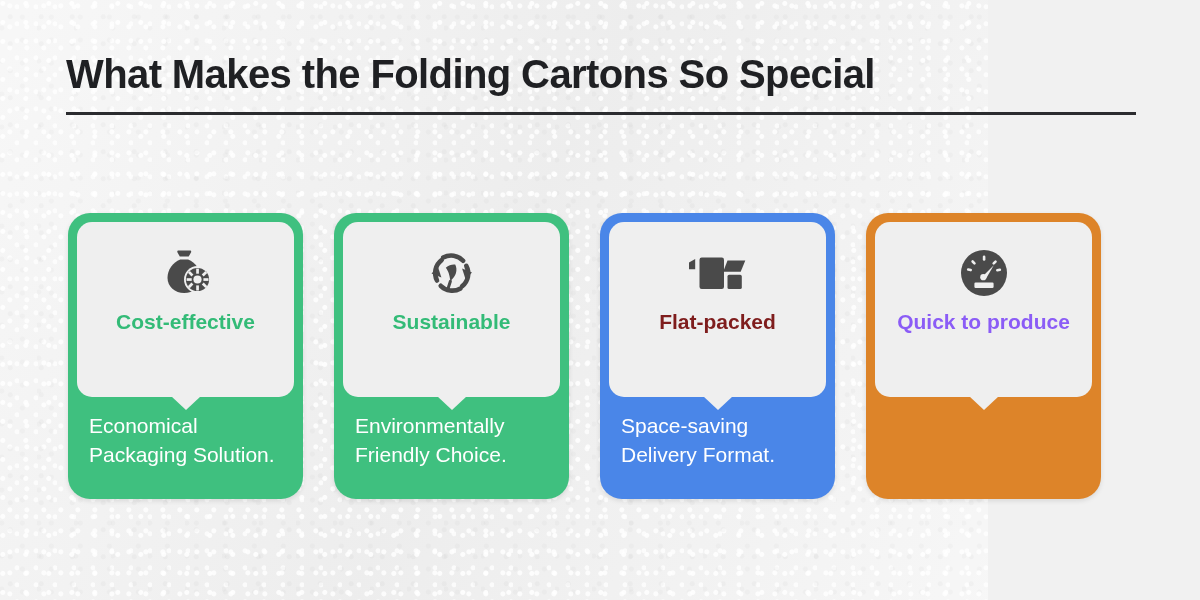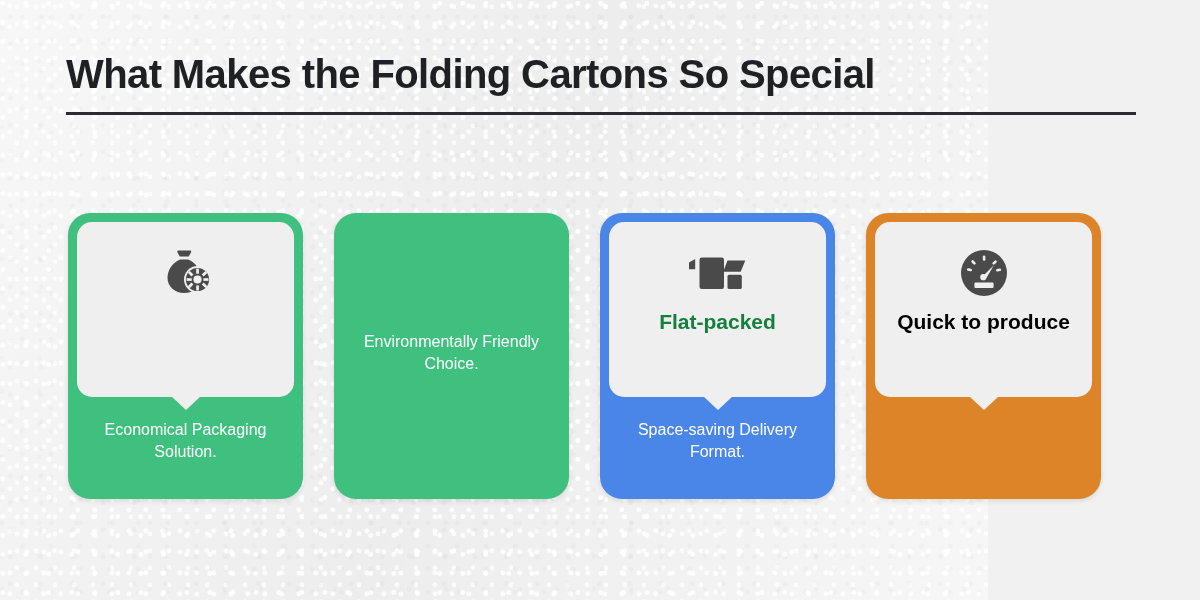--- a/index.html
+++ b/index.html
@@ -128,35 +128,34 @@
     text-align: center;
     line-height: 1.18;
     padding: 0 8px;
   }
 
   .card-desc {
     flex: 1;
     display: flex;
     align-items: center;
     justify-content: center;
-    text-align: center;
     color: #ffffff;
-    font-size: 16px;
+    font-size: 21px;
     line-height: 1.35;
     padding: 0 12px 6px 12px;
   }
 
   
   .card.green  { background: #3fc07f; }
   .card.blue   { background: #4a86e8; }
   .card.orange { background: #dd8429; }
 
   .title-green  { color: #33bb77; }
-  .title-blue   { color: #15803d; }
-  .title-orange { color: #000000; }
+  .title-blue   { color: #7f1d1d; }
+  .title-orange { color: #8b5cf6; }
 </style>
 </head>
 <body>
 
 <div id="page">
 
   <div id="paper-texture"></div>
 
   <div id="header">
     <div id="page-title">What Makes the Folding Cartons So Special</div>
@@ -177,25 +176,41 @@
             <rect x="38.2" y="20.6" width="2.7" height="5.1" fill="#efefef"></rect>
             <rect x="38.2" y="37.4" width="2.7" height="5.1" fill="#efefef"></rect>
             <rect x="28.6" y="30.2" width="5.1" height="2.7" fill="#efefef"></rect>
             <rect x="45.4" y="30.2" width="5.1" height="2.7" fill="#efefef"></rect>
             <rect x="31.3" y="23.2" width="2.7" height="5.1" fill="#efefef" transform="rotate(-45 32.6 25.7)"></rect>
             <rect x="45.2" y="23.2" width="2.7" height="5.1" fill="#efefef" transform="rotate(45 46.5 25.7)"></rect>
             <rect x="31.3" y="34.8" width="2.7" height="5.1" fill="#efefef" transform="rotate(45 32.6 37.3)"></rect>
             <rect x="45.2" y="34.8" width="2.7" height="5.1" fill="#efefef" transform="rotate(-45 46.5 37.3)"></rect>
           </svg>
         </div>
+        <div class="card-title title-green">Cost-effective</div>
       </div>
       <div class="card-desc">Economical Packaging Solution.</div>
     </div>
 
     <div class="card green">
+      <div class="card-inner">
+        <div class="card-icon">
+          <svg width="54" height="50" viewBox="0 0 54 50" fill="none">
+            <path d="M12 32.5a16.2 16.2 0 0 1 4.6-20.4" stroke="#4a4a4a" stroke-width="4.6" stroke-linecap="round"></path>
+            <path d="M18.2 9.6a16.2 16.2 0 0 1 19.9 3.1" stroke="#4a4a4a" stroke-width="4.6" stroke-linecap="round"></path>
+            <path d="M41.3 17.8a16.2 16.2 0 0 1-4.1 20.3" stroke="#4a4a4a" stroke-width="4.6" stroke-linecap="round"></path>
+            <path d="M35.5 40.4a16.2 16.2 0 0 1-19.8-2.6" stroke="#4a4a4a" stroke-width="4.6" stroke-linecap="round"></path>
+            <path d="M6.5 25.5l6.5-6.4 3.4 10.3z" fill="#4a4a4a"></path>
+            <path d="M47 24.5l-6.5 6.4-3.4-10.3z" fill="#4a4a4a"></path>
+            <path d="M30.2 16.6c2.6 5.1 1.2 11.8-4.8 16.4-0.9-6.3-1.9-9.6-4.6-13.2 3-2.7 6.6-3.6 9.4-3.2z" fill="#4a4a4a"></path>
+            <path d="M25.4 33.2l-2.1 6.6" stroke="#4a4a4a" stroke-width="3" stroke-linecap="round"></path>
+          </svg>
+        </div>
+        <div class="card-title title-green">Sustainable</div>
+      </div>
       <div class="card-desc">Environmentally Friendly Choice.</div>
     </div>
 
     <div class="card blue">
       <div class="card-inner">
         <div class="card-icon">
           <svg width="62" height="44" viewBox="0 0 62 44" fill="#4a4a4a">
             <path d="M2 11.5l6.2-3.4v10.2H2z"></path>
             <rect x="12.5" y="6.5" width="24.5" height="31.5" rx="2.2"></rect>
             <path d="M40.5 9.5h17.8l-4.6 11.2H36.2z"></path>

